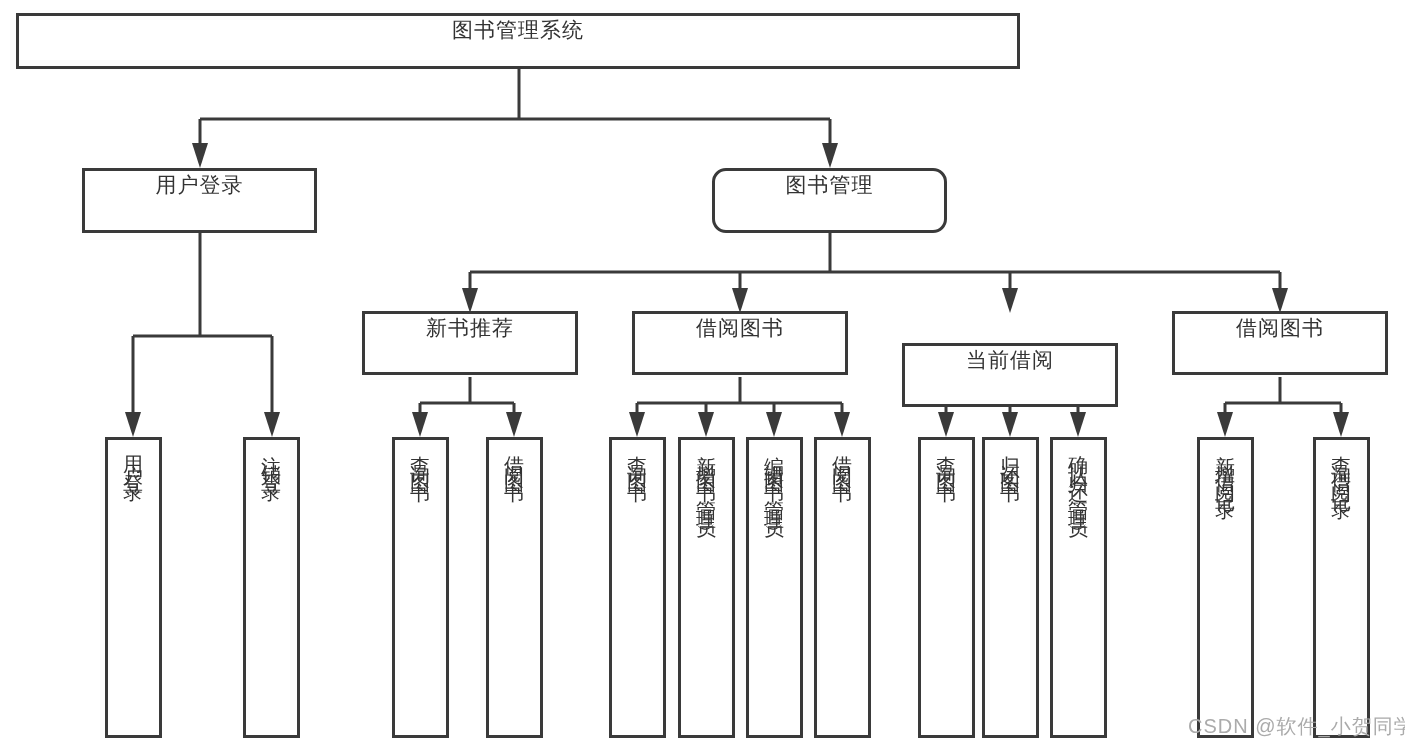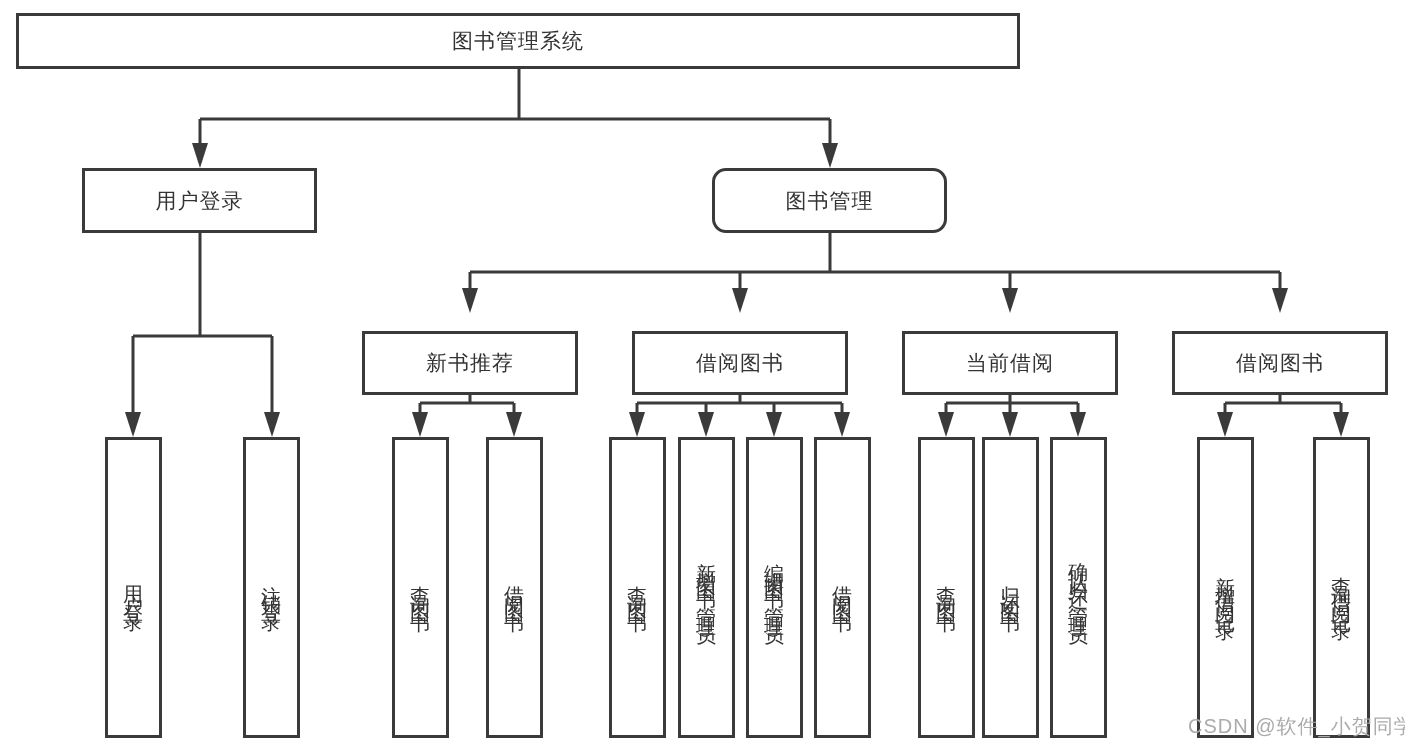--- a/index.html
+++ b/index.html
@@ -20,21 +20,21 @@
     left: 0;
     top: 0;
     z-index: 1;
   }
   .node {
     position: absolute;
     box-sizing: border-box;
     border: 3px solid #3a3a3a;
     background: #ffffff;
     display: flex;
-    align-items: center;
+    align-items: flex-start;
     justify-content: center;
     color: #333333;
     z-index: 2;
   }
   .hlabel {
     font-size: 21px;
     letter-spacing: 1px;
     white-space: nowrap;
   }
   .leaf .vtext {
@@ -45,24 +45,24 @@
     line-height: 1;
     white-space: nowrap;
   }
   
   .n-root   { left: 16px;  top: 13px;  width: 1004px; height: 56px; }
   
   .n-l2     { top: 168px; width: 235px; height: 65px; }
   .n-login  { left: 82px; }
   .n-mgmt   { left: 712px; border-radius: 14px; }
   
-  .n-l3     { top: 331px; width: 216px; height: 64px; }
+  .n-l3     { top: 311px; width: 216px; height: 64px; }
   .n-newrec { left: 362px; }
   .n-borrow { left: 632px; }
-  .n-cur    { left: 902px; }
+  .n-cur    { left: 902px; margin-top: 32px; }
   .n-rec    { left: 1172px; }
   
   .leaf     { top: 437px; width: 57px; height: 301px; }
   .lf-a1 { left: 105px; }  .lf-a2 { left: 243px; }
   .lf-b1 { left: 392px; }  .lf-b2 { left: 486px; }
   .lf-c1 { left: 609px; }  .lf-c2 { left: 678px; }
   .lf-c3 { left: 746px; }  .lf-c4 { left: 814px; }
   .lf-d1 { left: 918px; }  .lf-d2 { left: 982px; }  .lf-d3 { left: 1050px; }
   .lf-e1 { left: 1197px; } .lf-e2 { left: 1313px; }
   .watermark {

